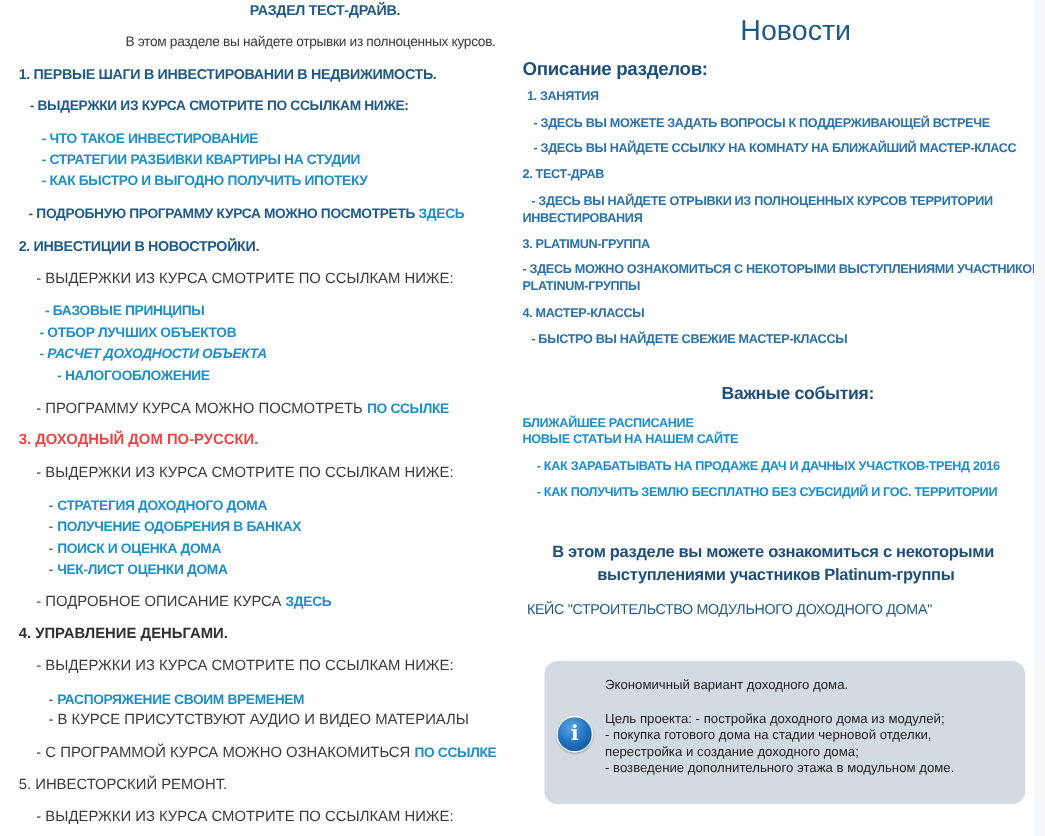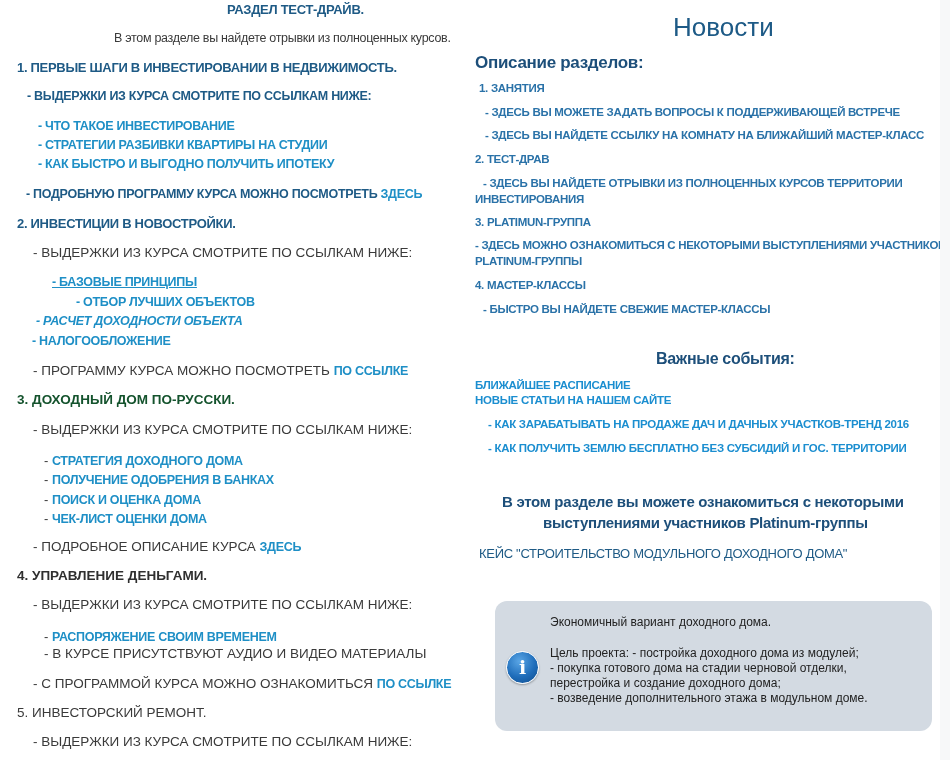--- a/index.html
+++ b/index.html
@@ -51,27 +51,27 @@
 
   <div class="abs cond c-dark t-bold13" style="left:17px;top:60px;">1. ПЕРВЫЕ ШАГИ В ИНВЕСТИРОВАНИИ В НЕДВИЖИМОСТЬ.</div>
   <div class="abs cond c-dark t-12b" style="left:27px;top:89px;font-weight:bold;">- ВЫДЕРЖКИ ИЗ КУРСА СМОТРИТЕ ПО ССЫЛКАМ НИЖЕ:</div>
   <a class="abs cond c-link t-12b" style="left:38px;top:119px;">- ЧТО ТАКОЕ ИНВЕСТИРОВАНИЕ</a>
   <a class="abs cond c-link t-12b" style="left:38px;top:138px;">- СТРАТЕГИИ РАЗБИВКИ КВАРТИРЫ НА СТУДИИ</a>
   <a class="abs cond c-link t-12b" style="left:38px;top:157px;">- КАК БЫСТРО И ВЫГОДНО ПОЛУЧИТЬ ИПОТЕКУ</a>
   <div class="abs cond c-dark t-12b" style="left:26px;top:187px;"><span>- ПОДРОБНУЮ ПРОГРАММУ КУРСА МОЖНО ПОСМОТРЕТЬ </span><a class="c-link">ЗДЕСЬ</a></div>
 
   <div class="abs cond c-dark t-bold13" style="left:17px;top:216px;">2. ИНВЕСТИЦИИ В НОВОСТРОЙКИ.</div>
   <div class="abs t-gray14" style="left:33px;top:245px;font-size:13.5px;">- ВЫДЕРЖКИ ИЗ КУРСА СМОТРИТЕ ПО ССЫЛКАМ НИЖЕ:</div>
-  <a class="abs cond c-link t-12b" style="left:52px;top:275px;text-decoration:underline;">- БАЗОВЫЕ ПРИНЦИПЫ</a>
-  <a class="abs cond c-link t-12b" style="left:36px;top:295px;margin-left:40px;">- ОТБОР ЛУЧШИХ ОБЪЕКТОВ</a>
+  <a class="abs cond c-link t-12b" style="left:41px;top:275px;">- БАЗОВЫЕ ПРИНЦИПЫ</a>
+  <a class="abs cond c-link t-12b" style="left:36px;top:295px;">- ОТБОР ЛУЧШИХ ОБЪЕКТОВ</a>
   <a class="abs cond c-link t-12b" style="left:36px;top:314px;font-style:italic;">- РАСЧЕТ ДОХОДНОСТИ ОБЪЕКТА</a>
-  <a class="abs cond c-link t-12b" style="left:32px;top:334px;">- НАЛОГООБЛОЖЕНИЕ</a>
+  <a class="abs cond c-link t-12b" style="left:52px;top:334px;">- НАЛОГООБЛОЖЕНИЕ</a>
   <div class="abs" style="left:33px;top:363px;font-size:13.5px;color:#3a3a3a;"><span>- ПРОГРАММУ КУРСА МОЖНО ПОСМОТРЕТЬ </span><a class="cond c-link" style="font-size:12.5px;font-weight:bold;">ПО ССЫЛКЕ</a></div>
 
-  <div class="abs" style="left:17px;top:392px;font-size:13.5px;font-weight:bold;color:#14532d;">3. ДОХОДНЫЙ ДОМ ПО-РУССКИ.</div>
+  <div class="abs" style="left:17px;top:392px;font-size:13.5px;font-weight:bold;color:#ef4444;">3. ДОХОДНЫЙ ДОМ ПО-РУССКИ.</div>
   <div class="abs t-gray14" style="left:33px;top:422px;font-size:13.5px;">- ВЫДЕРЖКИ ИЗ КУРСА СМОТРИТЕ ПО ССЫЛКАМ НИЖЕ:</div>
   <div class="abs" style="left:44px;top:451px;"><span class="c-gray" style="font-size:13px;">- </span><a class="cond c-link t-12b">СТРАТЕГИЯ ДОХОДНОГО ДОМА</a></div>
   <div class="abs" style="left:44px;top:470px;"><span class="c-gray" style="font-size:13px;">- </span><a class="cond c-link t-12b">ПОЛУЧЕНИЕ ОДОБРЕНИЯ В БАНКАХ</a></div>
   <div class="abs" style="left:44px;top:490px;"><span class="c-gray" style="font-size:13px;">- </span><a class="cond c-link t-12b">ПОИСК И ОЦЕНКА ДОМА</a></div>
   <div class="abs" style="left:44px;top:509px;"><span class="c-gray" style="font-size:13px;">- </span><a class="cond c-link t-12b">ЧЕК-ЛИСТ ОЦЕНКИ ДОМА</a></div>
   <div class="abs" style="left:33px;top:539px;font-size:13.5px;color:#3a3a3a;"><span>- ПОДРОБНОЕ ОПИСАНИЕ КУРСА </span><a class="cond c-link" style="font-size:12.5px;font-weight:bold;">ЗДЕСЬ</a></div>
 
   <div class="abs" style="left:17px;top:568px;font-size:13.5px;font-weight:bold;color:#2f2f2f;">4. УПРАВЛЕНИЕ ДЕНЬГАМИ.</div>
   <div class="abs t-gray14" style="left:33px;top:597px;font-size:13.5px;">- ВЫДЕРЖКИ ИЗ КУРСА СМОТРИТЕ ПО ССЫЛКАМ НИЖЕ:</div>
   <div class="abs" style="left:44px;top:627px;"><span class="c-gray" style="font-size:13px;">- </span><a class="cond c-link t-12b">РАСПОРЯЖЕНИЕ СВОИМ ВРЕМЕНЕМ</a></div>

